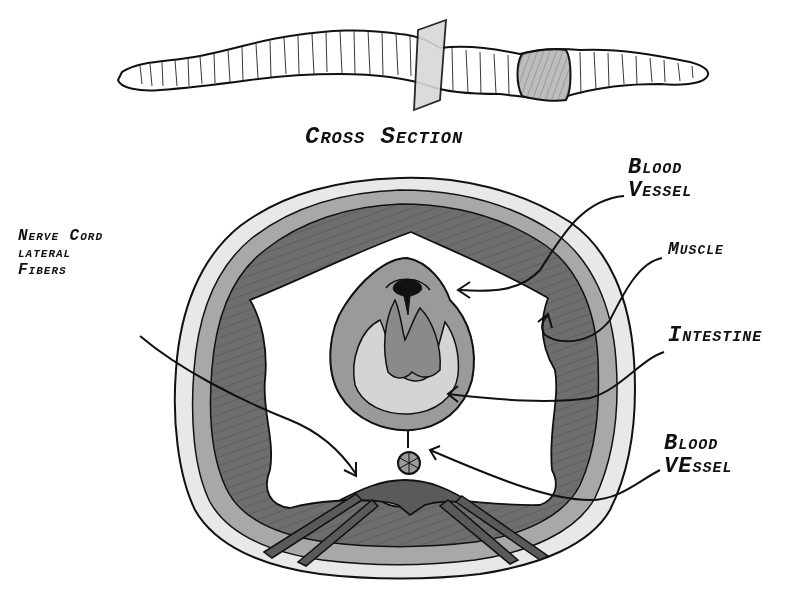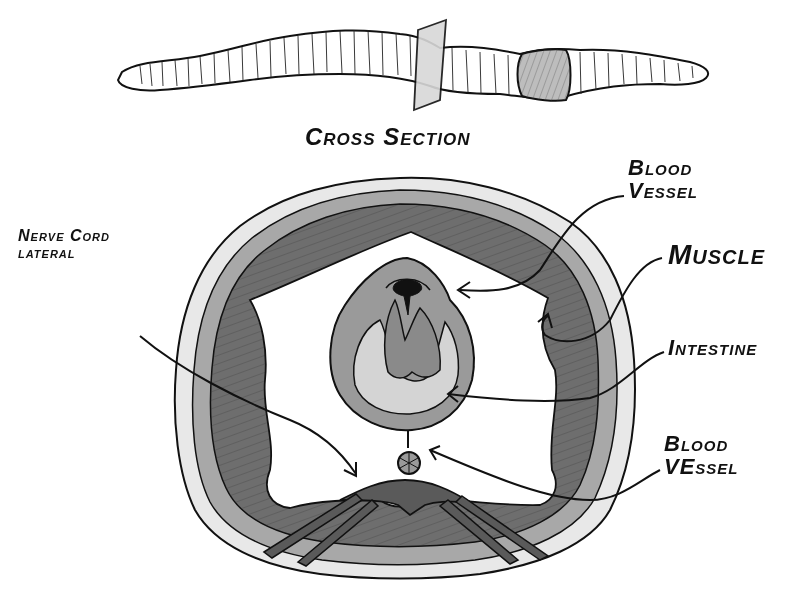--- a/index.html
+++ b/index.html
@@ -1,27 +1,27 @@
 <!DOCTYPE html>
 <html><head>
 <meta charset="utf-8">
 <style>
   html, body { margin: 0; padding: 0; background: #ffffff; }
   body { width: 800px; height: 600px; position: relative; overflow: hidden;
          font-family: "DejaVu Sans", sans-serif; }
   svg { position: absolute; left: 0; top: 0; }
-  .lbl { position: absolute; font-family: Liberation Sans, sans-serif; font-weight: bold;
+  .lbl { position: absolute; font-family: Liberation Mono, monospace; font-weight: bold;
          font-style: italic; color: #111; font-variant: small-caps; letter-spacing: 1px;
          line-height: 1.05; text-transform: none; }
   .lbl span { display: block; }
   .title { left: 305px; top: 124px; font-size: 24px; }
   .nerve { left: 18px; top: 228px; font-size: 16px; }
   .bv1 { left: 628px; top: 156px; font-size: 22px; }
-  .muscle { left: 668px; top: 240px; font-size: 28px; }
-  .intest { left: 668px; top: 336px; font-size: 22px; white-space: nowrap; text-align: right; }
+  .muscle { left: 668px; top: 240px; font-size: 18px; }
+  .intest { left: 668px; top: 324px; font-size: 22px; white-space: nowrap; text-align: right; }
   .bv2 { left: 664px; top: 432px; font-size: 22px; }
 </style>
 </head>
 <body>
 
 <svg width="800" height="600" viewBox="0 0 800 600">
   <defs>
     <pattern id="hatch" width="8" height="8" patternUnits="userSpaceOnUse" patternTransform="rotate(70)">
       <line x1="0" y1="0" x2="0" y2="8" stroke="#333" stroke-width="1"></line>
     </pattern>
@@ -92,20 +92,21 @@
     <path d="M140,336 C180,370 240,400 290,420 C320,432 340,450 356,474"></path>
     <path d="M344,470 L356,476 L356,462"></path>
   </g>
 </svg>
 
 <div class="lbl title">Cross Section</div>
 
 <div class="lbl nerve">
   <span>Nerve Cord</span>
   <span>lateral</span>
+  <span>Fibers</span>
 </div>
 
 <div class="lbl bv1">
   <span>Blood</span>
   <span>Vessel</span>
 </div>
 
 <div class="lbl muscle">
   <span>Muscle</span>
 </div>

